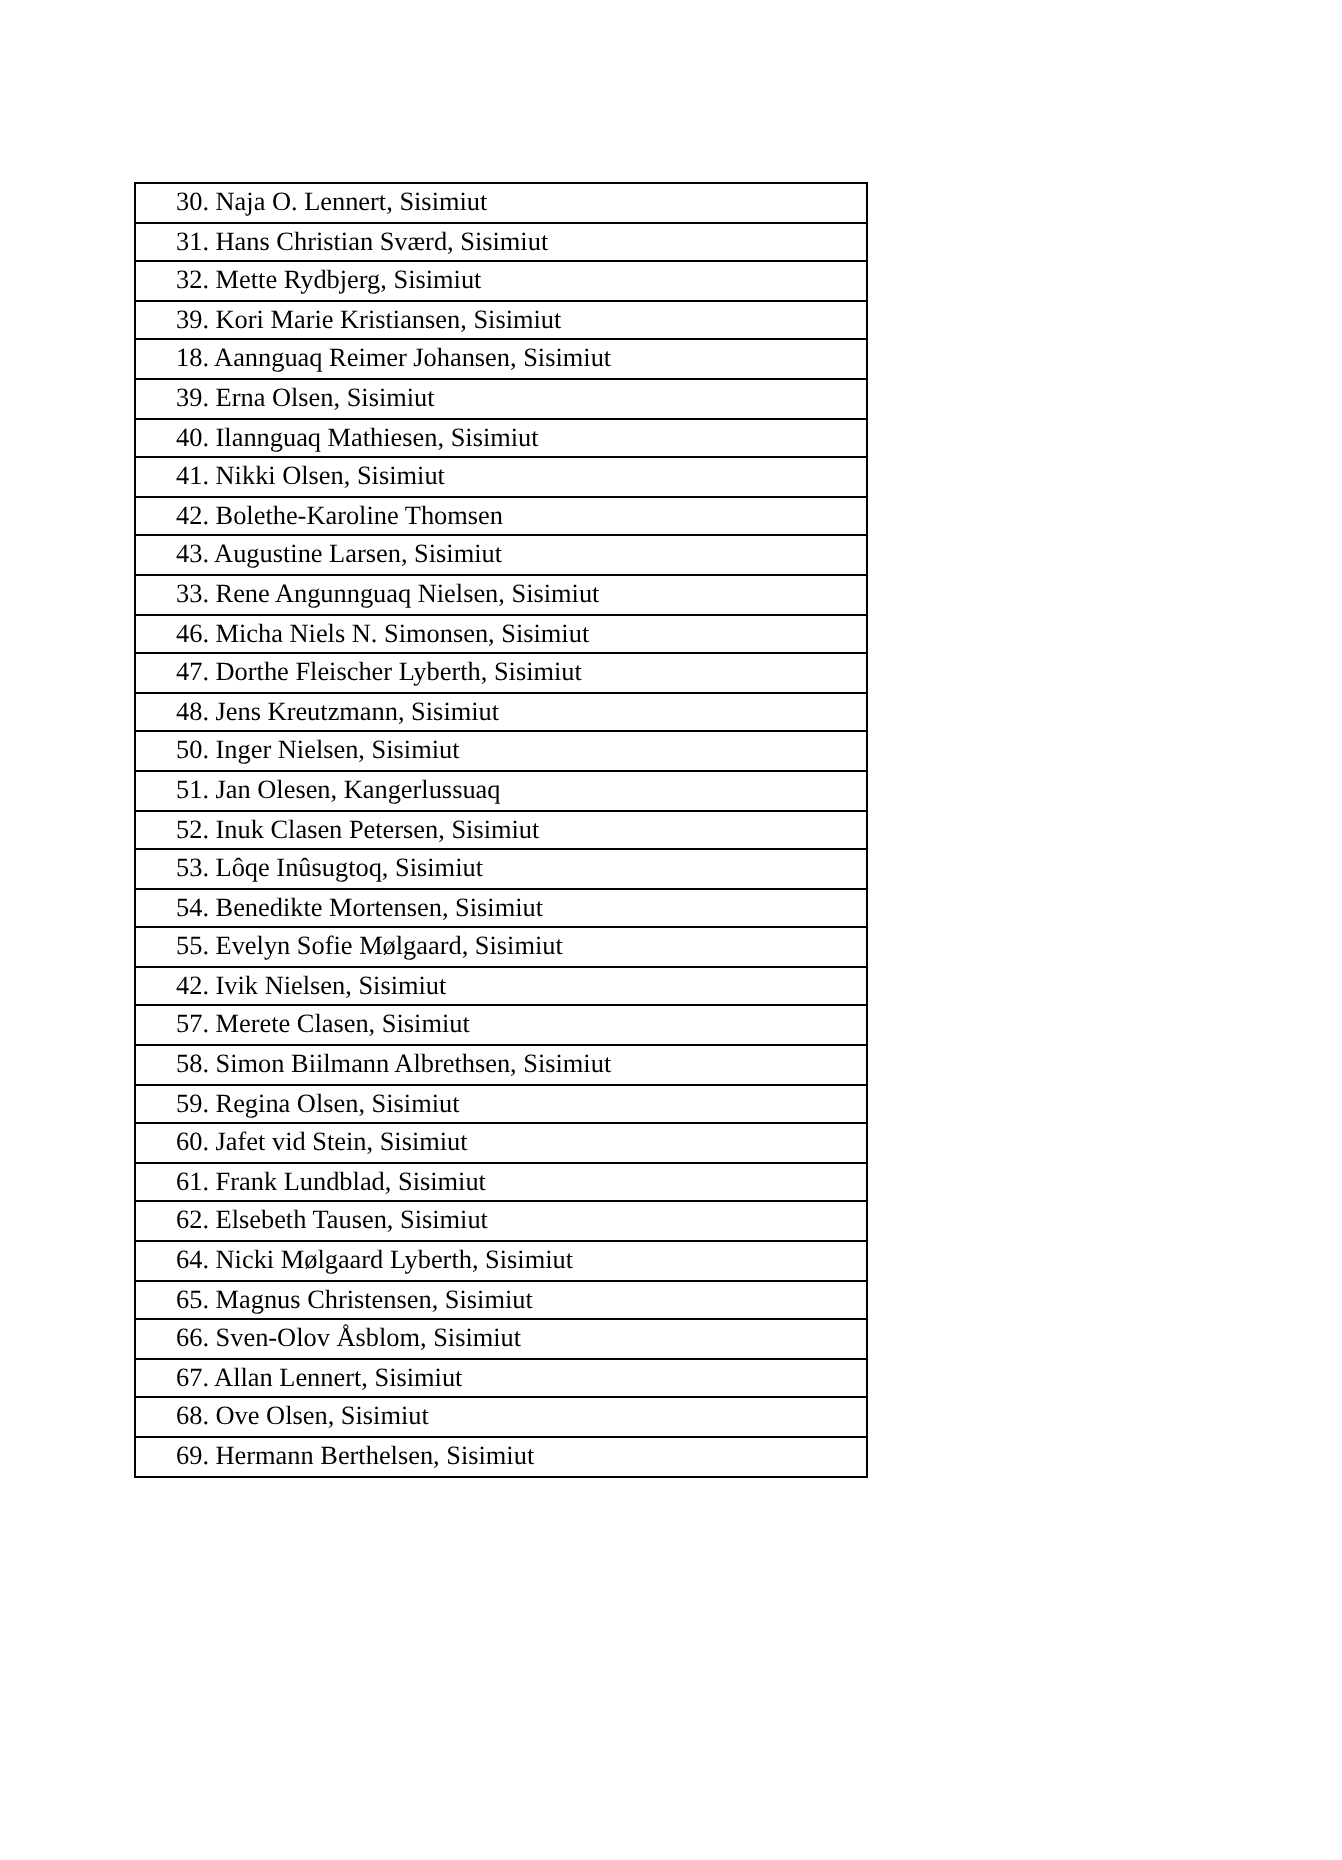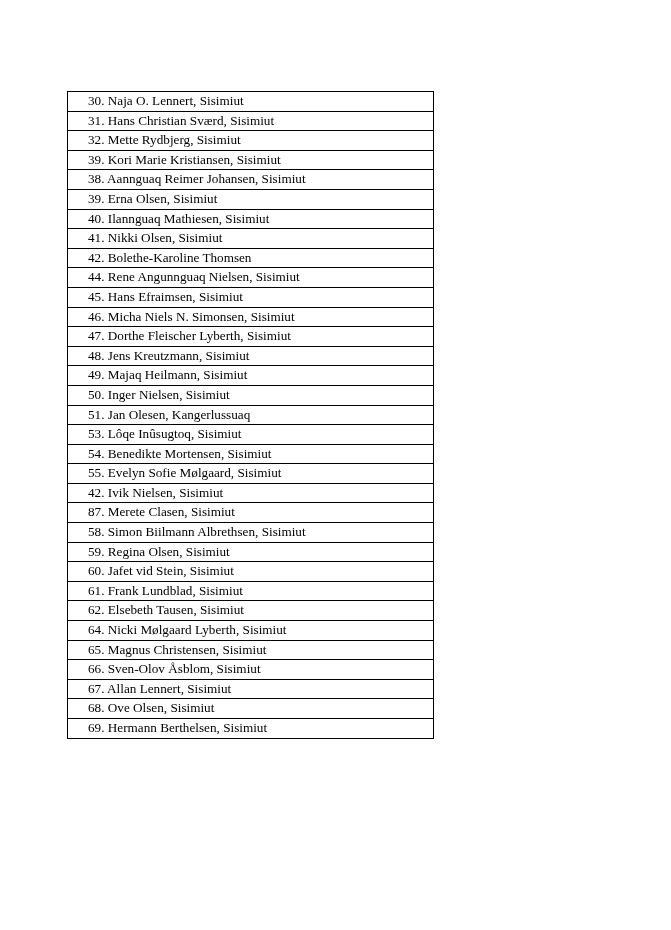--- a/index.html
+++ b/index.html
@@ -51,72 +51,72 @@
         <tr>
           <td>31. Hans Christian Sværd, Sisimiut</td>
         </tr>
         <tr>
           <td>32. Mette Rydbjerg, Sisimiut</td>
         </tr>
         <tr>
           <td>39. Kori Marie Kristiansen, Sisimiut</td>
         </tr>
         <tr>
-          <td>38. Aannguaq Reimer Johansen, Sisimiut</td>
+          <td>18. Aannguaq Reimer Johansen, Sisimiut</td>
         </tr>
         <tr>
           <td>39. Erna Olsen, Sisimiut</td>
         </tr>
         <tr>
           <td>40. Ilannguaq Mathiesen, Sisimiut</td>
         </tr>
         <tr>
           <td>41. Nikki Olsen, Sisimiut</td>
         </tr>
         <tr>
           <td>42. Bolethe-Karoline Thomsen</td>
         </tr>
         <tr>
-          <td>44. Rene Angunnguaq Nielsen, Sisimiut</td>
+          <td>43. Augustine Larsen, Sisimiut</td>
         </tr>
         <tr>
-          <td>45. Hans Efraimsen, Sisimiut</td>
+          <td>33. Rene Angunnguaq Nielsen, Sisimiut</td>
         </tr>
         <tr>
           <td>46. Micha Niels N. Simonsen, Sisimiut</td>
         </tr>
         <tr>
           <td>47. Dorthe Fleischer Lyberth, Sisimiut</td>
         </tr>
         <tr>
           <td>48. Jens Kreutzmann, Sisimiut</td>
         </tr>
         <tr>
-          <td>49. Majaq Heilmann, Sisimiut</td>
-        </tr>
-        <tr>
           <td>50. Inger Nielsen, Sisimiut</td>
         </tr>
         <tr>
           <td>51. Jan Olesen, Kangerlussuaq</td>
+        </tr>
+        <tr>
+          <td>52. Inuk Clasen Petersen, Sisimiut</td>
         </tr>
         <tr>
           <td>53. Lôqe Inûsugtoq, Sisimiut</td>
         </tr>
         <tr>
           <td>54. Benedikte Mortensen, Sisimiut</td>
         </tr>
         <tr>
           <td>55. Evelyn Sofie Mølgaard, Sisimiut</td>
         </tr>
         <tr>
           <td>42. Ivik Nielsen, Sisimiut</td>
         </tr>
         <tr>
-          <td>87. Merete Clasen, Sisimiut</td>
+          <td>57. Merete Clasen, Sisimiut</td>
         </tr>
         <tr>
           <td>58. Simon Biilmann Albrethsen, Sisimiut</td>
         </tr>
         <tr>
           <td>59. Regina Olsen, Sisimiut</td>
         </tr>
         <tr>
           <td>60. Jafet vid Stein, Sisimiut</td>
         </tr>

